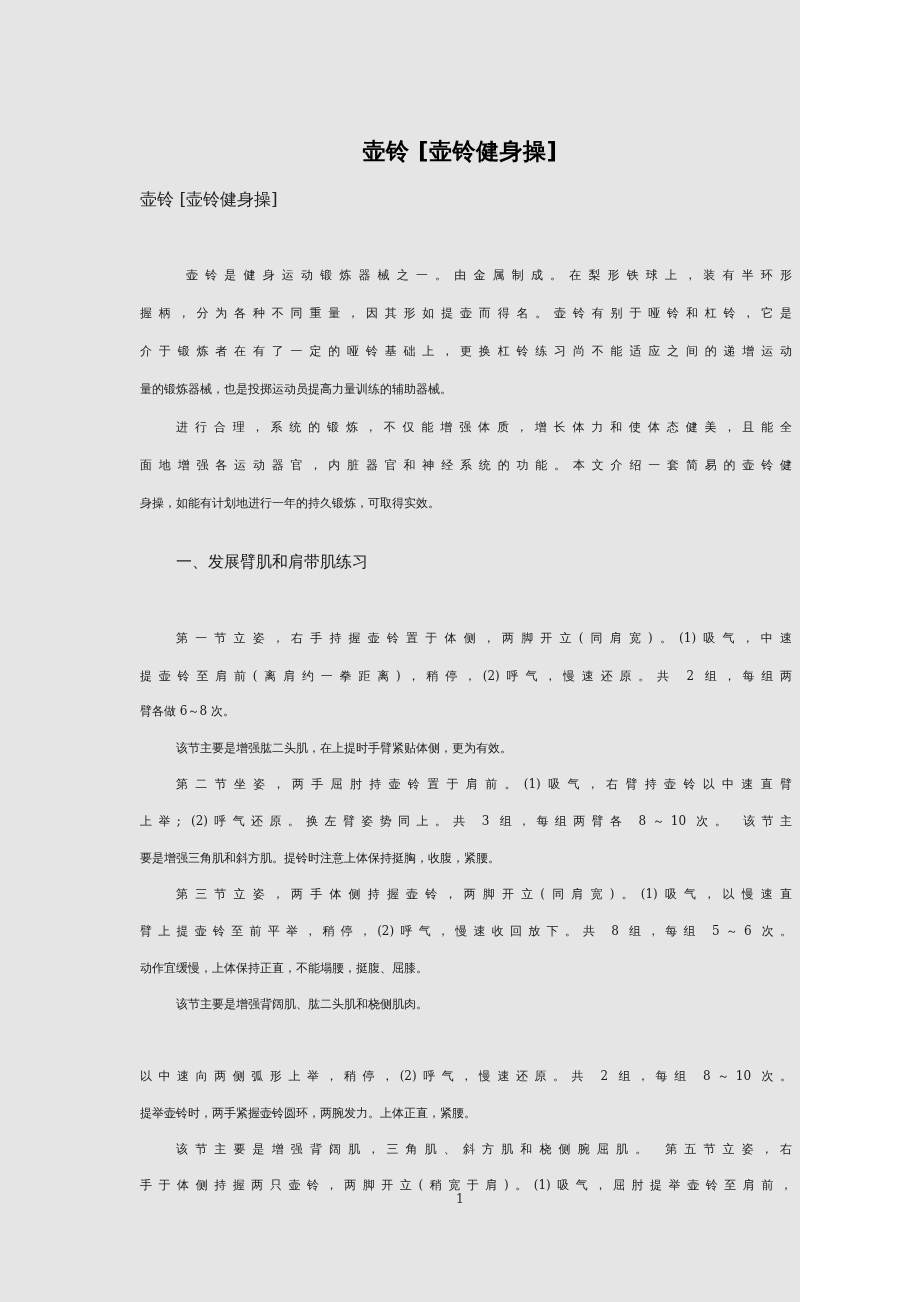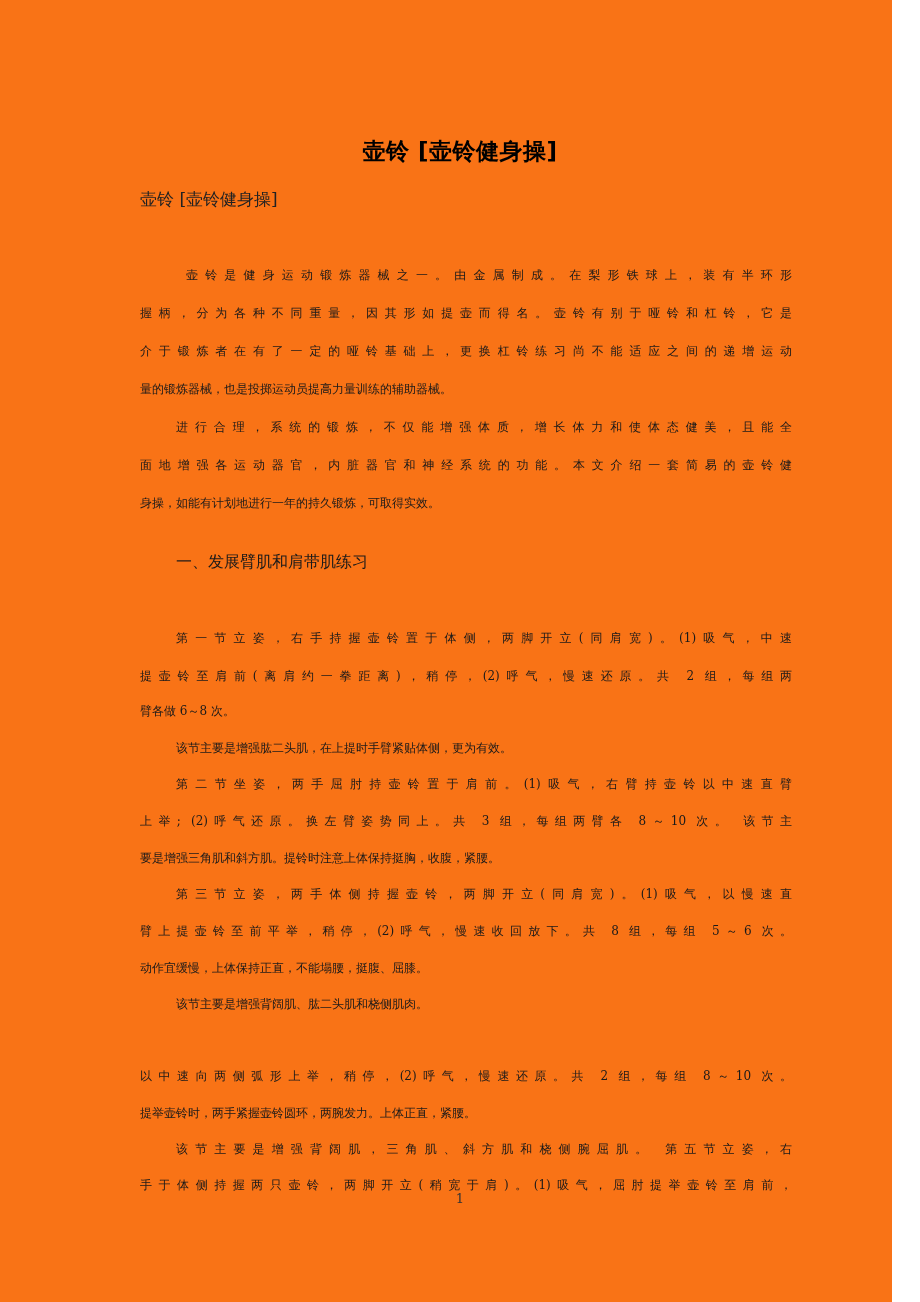--- a/index.html
+++ b/index.html
@@ -1,18 +1,18 @@
 <!DOCTYPE html>
 <html><head>
 <meta charset="utf-8">
 <style>
   html, body { margin: 0; padding: 0; background: #ffffff; }
   body { width: 920px; height: 1302px; position: relative; overflow: hidden;
          font-family: "DejaVu Serif", "Liberation Serif", serif; color: #111; }
-  .page { position: absolute; left: 0; top: 0; width: 892px; height: 1302px; background: #f97316; }
+  .page { position: absolute; left: 0; top: 0; width: 800px; height: 1302px; background: #e5e5e5; }
   .title { position: absolute; top: 136px; left: 0; width: 920px; text-align: center;
            font-family: "DejaVu Sans", "Liberation Sans", sans-serif; font-weight: bold;
            font-size: 23px; letter-spacing: 0.5px; color: #000; }
   .subtitle { position: absolute; top: 188px; left: 140px; font-size: 17px; color: #222; white-space: pre; }
   .line { position: absolute; left: 140px; width: 652px; font-size: 12px; line-height: 24px;
           white-space: nowrap; color: #1a1a1a; text-align: justify; text-align-last: justify; }
   .line.last { text-align-last: left; }
   .line.indent { left: 176px; width: 616px; }
   .line.indent2 { left: 186px; width: 606px; }
   .heading { position: absolute; left: 176px; font-size: 16px; color: #1a1a1a; }

